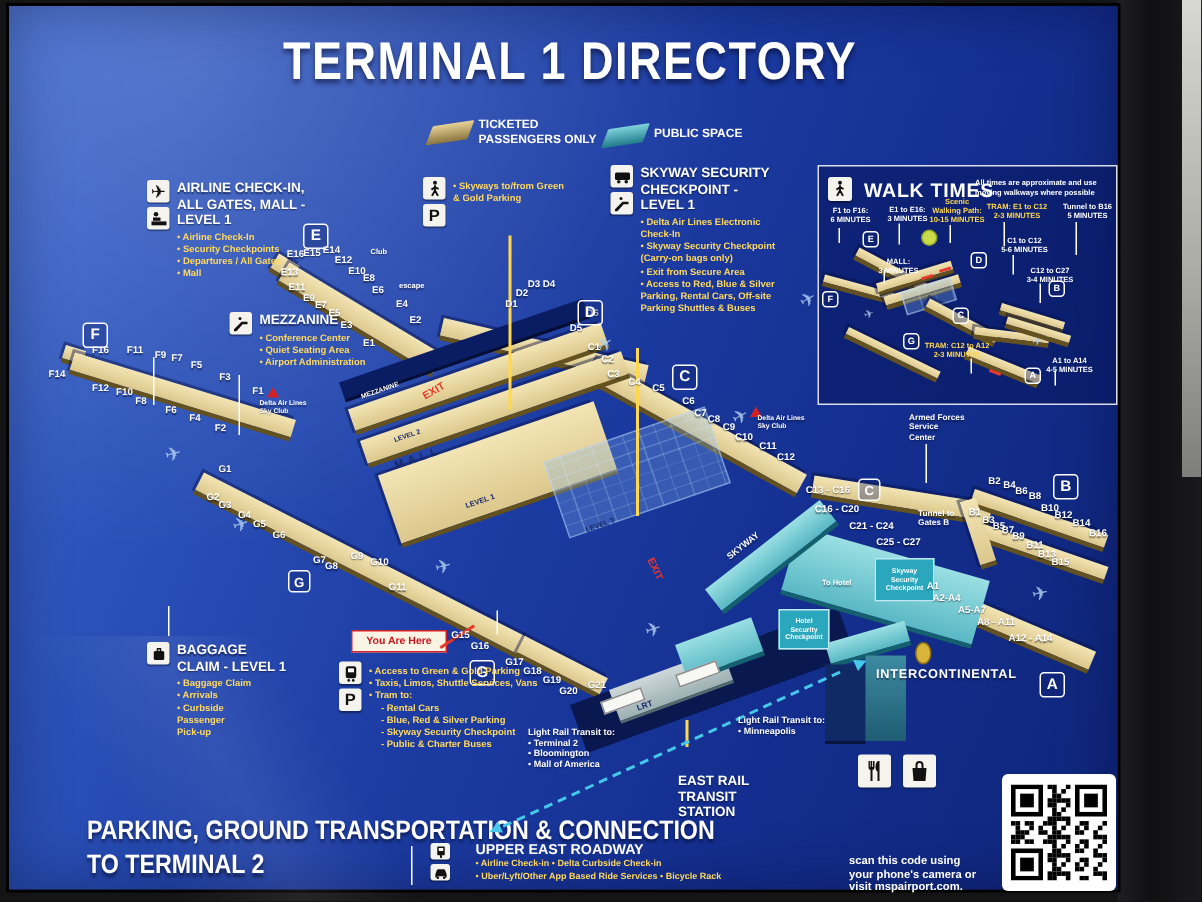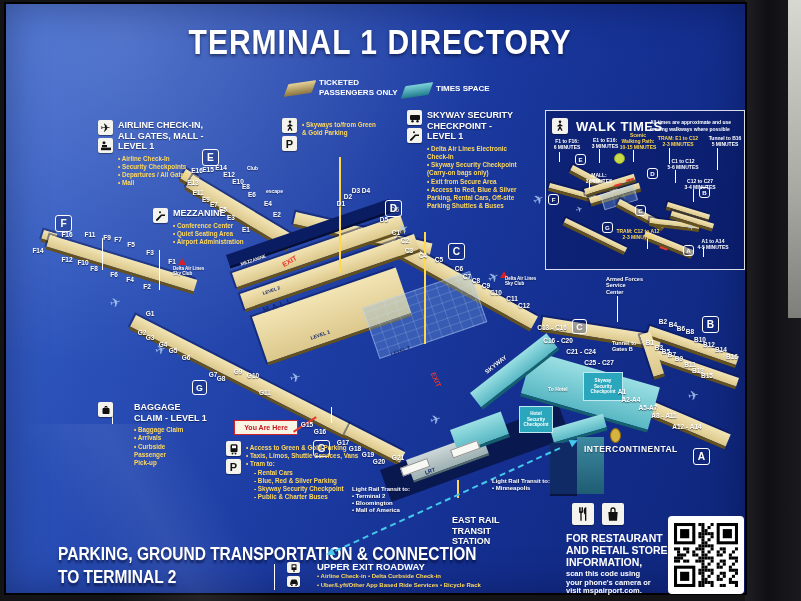--- a/index.html
+++ b/index.html
@@ -83,38 +83,35 @@
         <rect x="5.2" y="8.5" width="1.6" height="2.2"></rect>
       </svg>
     </div>
   <div class="iconbox" style="position:absolute;left:287px;top:576px;width:13px;height:11px;">
       <svg width="10" height="10" viewBox="0 0 12 12" fill="#111">
         <path d="M1.5 7l1-2.8C2.7 3.5 3.2 3 4 3h4c.8 0 1.3.5 1.5 1.2L10.5 7v2.5H9.2l-.4-1H3.2l-.4 1H1.5z"></path>
         <circle cx="3.5" cy="9.8" r="1"></circle>
         <circle cx="8.5" cy="9.8" r="1"></circle>
       </svg>
     </div>
-  <div class="roadway-title">UPPER EXIT ROADWAY</div>
+  <div class="roadway-title">UPPER EAST ROADWAY</div>
   <div class="roadway-l" style="top:573px;">• Airline Check-in   • Delta Curbside Check-in</div>
   <div class="roadway-l" style="top:582px;">• Uber/Lyft/Other App Based Ride Services   • Bicycle Rack</div>
 
   <div class="iconbox" style="position:absolute;left:572px;top:503px;width:22px;height:22px;">
       <svg width="16" height="16" viewBox="0 0 12 12" fill="#111">
         <path d="M3 1v3.2c0 .8.5 1.2 1 1.3V11h1V5.5c.5-.1 1-.5 1-1.3V1h-.8v3h-.4V1H4v3h-.3V1H3zM8 1C7.2 1 6.5 2.3 6.5 4c0 1.2.4 2 1 2.3V11h1V1H8z"></path>
       </svg>
     </div>
   <div class="iconbox" style="position:absolute;left:602px;top:503px;width:22px;height:22px;">
       <svg width="16" height="16" viewBox="0 0 12 12" fill="#111">
         <path d="M2.5 4.5h7L9 11H3L2.5 4.5z"></path>
         <path d="M4.5 4.5V3a1.5 1.5 0 013 0v1.5" fill="none" stroke="#111"></path>
       </svg>
     </div>
-  <div class="info-h">FOR RESTAURANT
-AND RETAIL STORE
-INFORMATION,</div>
   <div class="info-b">scan this code using
 your phone's camera or
 visit mspairport.com.</div>
   <div class="qr">
       <svg width="64" height="64" viewBox="0 0 21 21">
         <rect x="0" y="8" width="1" height="1" fill="#000"></rect>
         <rect x="0" y="11" width="1" height="1" fill="#000"></rect>
         <rect x="0" y="12" width="1" height="1" fill="#000"></rect>
         <rect x="1" y="8" width="1" height="1" fill="#000"></rect>
         <rect x="1" y="9" width="1" height="1" fill="#000"></rect>
@@ -488,21 +485,21 @@
     <div style="position: absolute; left: 678px; top: 178px; width: 44px; color: rgb(255, 255, 255); font-size: 5px; font-weight: bold; text-align: center; white-space: pre-line; line-height: 1.2; z-index: 6;">C12 to C27
 3-4 MINUTES</div>
     <div style="position: absolute; left: 610px; top: 228px; width: 56px; color: rgb(255, 216, 77); font-size: 5px; font-weight: bold; text-align: center; white-space: pre-line; line-height: 1.2; z-index: 6;">TRAM: C12 to A12
 2-3 MINUTES</div>
     <div style="position: absolute; left: 692px; top: 238px; width: 42px; color: rgb(255, 255, 255); font-size: 5px; font-weight: bold; text-align: center; white-space: pre-line; line-height: 1.2; z-index: 6;">A1 to A14
 4-5 MINUTES</div>
     <div class="iso" style="position: absolute; left: 287px; top: 82px; background: linear-gradient(rgb(231, 210, 150), rgb(138, 116, 64)); z-index: 6;"></div>
     <div style="position: absolute; left: 319px; top: 78px; color: rgb(255, 255, 255); font-weight: bold; font-size: 8px; white-space: pre-line; line-height: 1.2; z-index: 6;">TICKETED
 PASSENGERS ONLY</div>
     <div class="iso" style="position: absolute; left: 404px; top: 84px; background: linear-gradient(rgb(127, 211, 218), rgb(31, 124, 140)); z-index: 6;"></div>
-    <div style="position: absolute; left: 436px; top: 84px; color: rgb(255, 255, 255); font-weight: bold; font-size: 8px; white-space: pre-line; line-height: 1.2; z-index: 6;">TIMES SPACE</div>
+    <div style="position: absolute; left: 436px; top: 84px; color: rgb(255, 255, 255); font-weight: bold; font-size: 8px; white-space: pre-line; line-height: 1.2; z-index: 6;">PUBLIC SPACE</div>
     <div class="block" style="position: absolute; left: 98px; top: 120px; z-index: 7;">
       <div class="icons">
         <div class="iconbox" style="width: 15px; height: 15px;">
           <span style="font-size:12px">✈</span>
         </div>
         <div class="iconbox" style="width: 15px; height: 15px;">
           <svg width="12" height="12" viewBox="0 0 12 12" fill="#111">
             <circle cx="4" cy="2.8" r="1.5"></circle>
             <rect x="2" y="5" width="5" height="2.2"></rect>
             <rect x="1" y="7.6" width="10" height="2.6"></rect>
@@ -583,21 +580,21 @@
       </div>
       <div>
         <div class="title-t">MEZZANINE</div>
         <div class="bullets">
           <div>• Conference Center</div>
           <div>• Quiet Seating Area</div>
           <div>• Airport Administration</div>
         </div>
       </div>
     </div>
-    <div class="block" style="position: absolute; left: 98px; top: 402px; z-index: 7; gap: 16px;">
+    <div class="block" style="position: absolute; left: 98px; top: 428px; z-index: 7;">
       <div class="icons">
         <div class="iconbox" style="width: 15px; height: 15px;">
           <svg width="12" height="12" viewBox="0 0 12 12" fill="#111">
             <rect x="2.5" y="4" width="7" height="6" rx="1"></rect>
             <path d="M5 4V2.5h2V4" fill="none" stroke="#111"></path>
           </svg>
         </div>
       </div>
       <div>
         <div class="title-t">BAGGAGE

